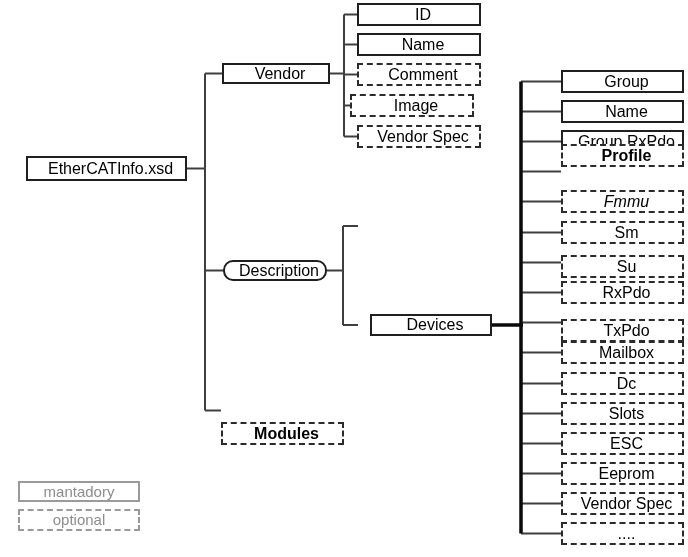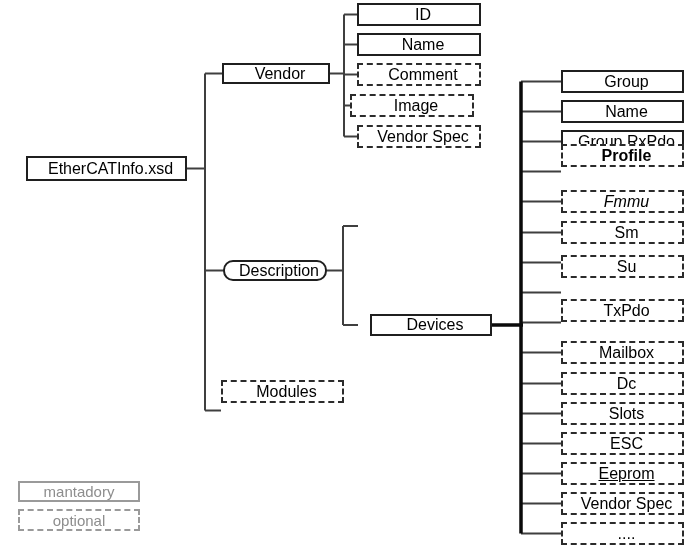--- a/index.html
+++ b/index.html
@@ -38,21 +38,21 @@
   }
   .node.dashed {
     border: 2px dashed #2b2b2b;
   }
   .legend-box {
     position: absolute;
     box-sizing: border-box;
     border: 2px solid #9a9a9a;
     background: #ffffff;
     display: flex;
-    align-items: center;
+    align-items: flex-start;
     justify-content: center;
     font-size: 15px;
     color: #8d8d8d;
     white-space: nowrap;
   }
   .legend-box.dashed {
     border: 2px dashed #9a9a9a;
   }
 </style>
 </head>
@@ -110,21 +110,21 @@
   <div class="node" style="left:222px; top:63px; width:108px; height:21px;">
     <span>Vendor</span>
   </div>
 
   <div class="node" style="left:26px; top:156px; width:161px; height:25px;">
     <span>EtherCATInfo.xsd</span>
   </div>
   <div class="node" style="left:223px; top:260px; width:104px; height:21px;border-radius:10px;">
     <span>Description</span>
   </div>
-  <div class="node dashed" style="left:221px; top:380px; width:123px; height:23px;">
+  <div class="node dashed" style="left:221px; top:422px; width:123px; height:23px;font-weight:bold;">
     <span>Modules</span>
   </div>
 
   <div class="node" style="left:357px; top:3px; width:124px; height:23px;">
     <span>ID</span>
   </div>
   <div class="node" style="left:357px; top:33px; width:124px; height:23px;">
     <span>Name</span>
   </div>
   <div class="node dashed" style="left:357px; top:63px; width:124px; height:23px;">
@@ -155,36 +155,39 @@
   </div>
   <div class="node dashed" style="left:561px; top:190px; width:123px; height:23px;font-style:italic;">
     <span>Fmmu</span>
   </div>
   <div class="node dashed" style="left:561px; top:221px; width:123px; height:23px;">
     <span>Sm</span>
   </div>
   <div class="node dashed" style="left:561px; top:255px; width:123px; height:23px;">
     <span>Su</span>
   </div>
-  <div class="node dashed" style="left:561px; top:299px; width:123px; height:23px;">
+  <div class="node dashed" style="left:561px; top:281px; width:123px; height:23px;">
+    <span>RxPdo</span>
+  </div>
+  <div class="node dashed" style="left:561px; top:319px; width:123px; height:23px;">
     <span>TxPdo</span>
   </div>
   <div class="node dashed" style="left:561px; top:341px; width:123px; height:23px;">
     <span>Mailbox</span>
   </div>
   <div class="node dashed" style="left:561px; top:372px; width:123px; height:23px;">
     <span>Dc</span>
   </div>
   <div class="node dashed" style="left:561px; top:402px; width:123px; height:23px;">
     <span>Slots</span>
   </div>
   <div class="node dashed" style="left:561px; top:432px; width:123px; height:23px;">
     <span>ESC</span>
   </div>
-  <div class="node dashed" style="left:561px; top:462px; width:123px; height:23px;text-decoration:underline;">
+  <div class="node dashed" style="left:561px; top:462px; width:123px; height:23px;">
     <span>Eeprom</span>
   </div>
   <div class="node dashed" style="left:561px; top:492px; width:123px; height:23px;">
     <span>Vendor Spec</span>
   </div>
   <div class="node dashed" style="left:561px; top:522px; width:123px; height:23px;">
     <span>....</span>
   </div>
 
   <div class="legend-box" style="left:18px; top:481px; width:122px; height:21px;">

